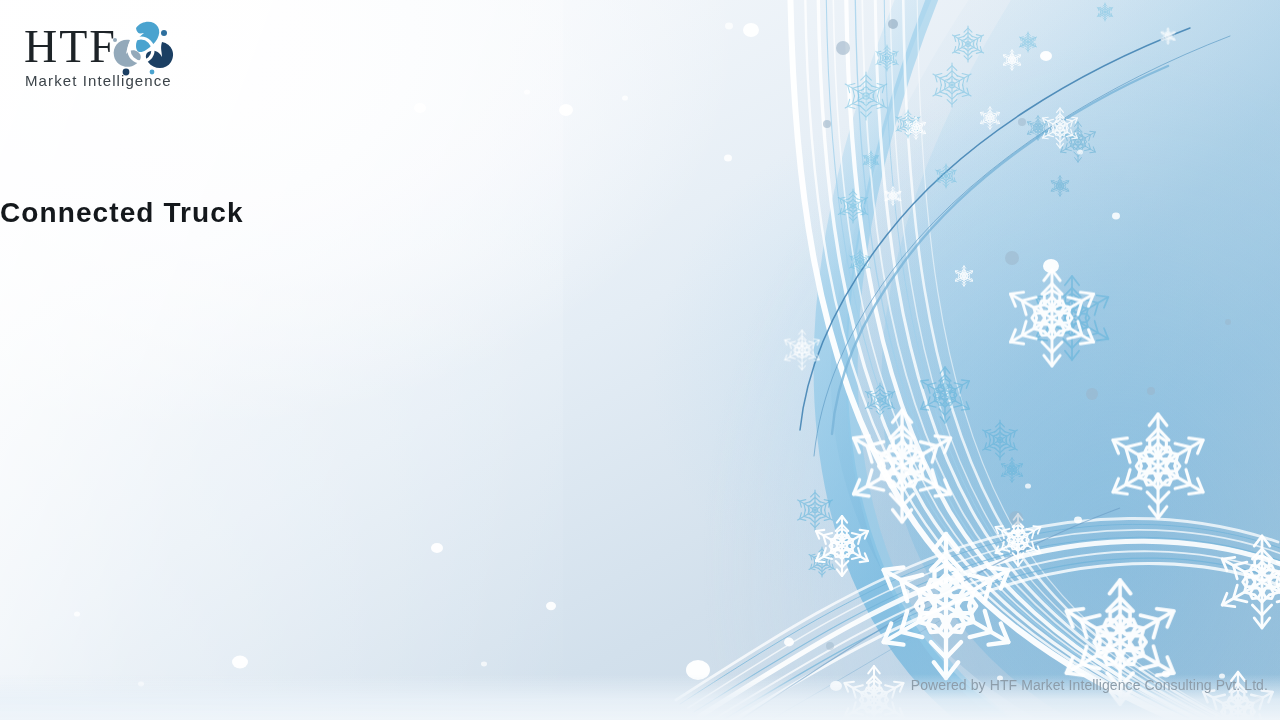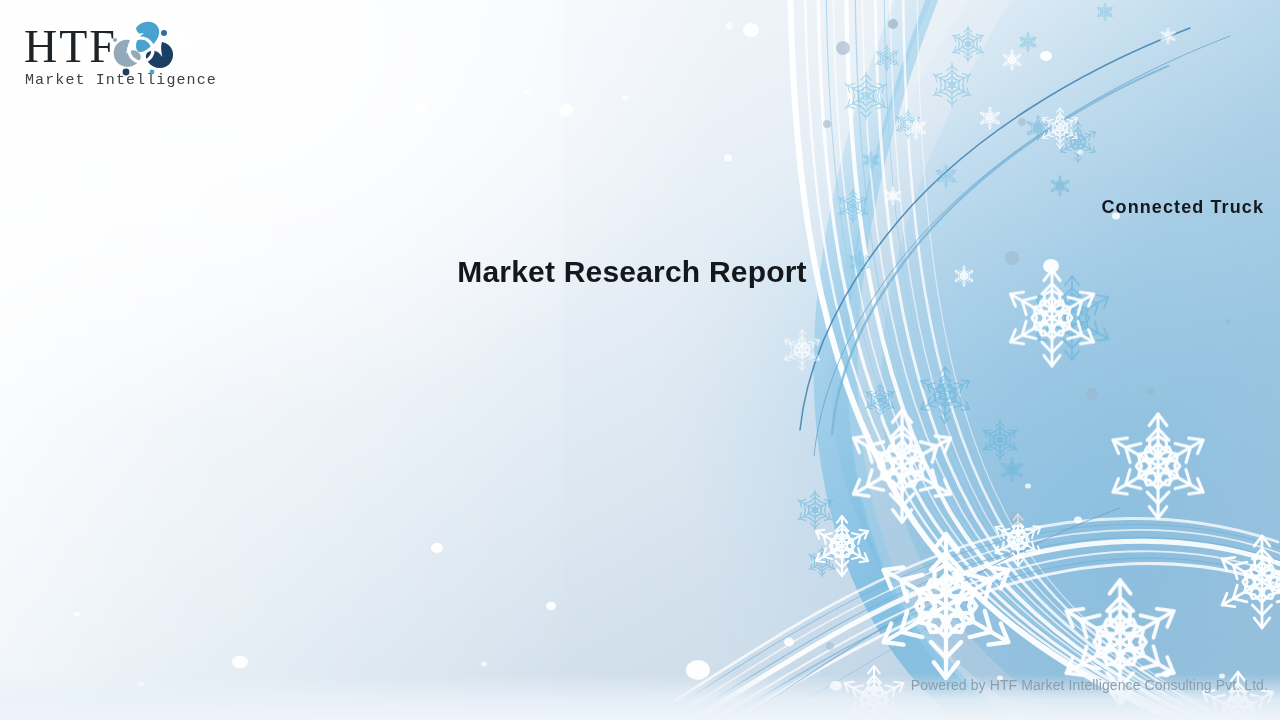--- a/index.html
+++ b/index.html
@@ -75,21 +75,21 @@
     font-size: 46px;
     line-height: 1;
     letter-spacing: 2px;
     color: #1d2327;
     font-weight: 400;
   }
   .logo-sub {
     position: absolute;
     left: 3px;
     top: 58px;
-    font-family: Liberation Mono, monospace;
+    font-family: Liberation Sans, sans-serif;
     font-size: 15px;
     letter-spacing: 1.1px;
     color: #3b4349;
     white-space: nowrap;
   }
   .logo-mark {
     position: absolute;
     left: 84px;
     top: 6px;
     width: 70px;
@@ -102,22 +102,22 @@
     left: 0;
     top: 0;
     width: 1280px;
     height: 720px;
   }
   .kicker {
     position: absolute;
     left: 0;
     top: 197px;
     width: 1264px;
-    text-align: right;
-    font-size: 18px;
+    text-align: left;
+    font-size: 28px;
     font-weight: bold;
     letter-spacing: 1.1px;
     color: #14181c;
   }
   .title {
     position: absolute;
     left: 0;
     top: 255px;
     width: 1264px;
     text-align: center;
@@ -487,20 +487,19 @@
         <circle cx="58" cy="13" r="3" fill="#2d6f9e"></circle>
         <circle cx="20" cy="52" r="3.4" fill="#1b3f63"></circle>
         <circle cx="46" cy="52" r="2.4" fill="#4aa3cf"></circle>
         <circle cx="9" cy="20" r="2" fill="#93a9ba"></circle>
       </svg>
     </div>
   </div>
 
   <div class="headline-wrap">
     <div class="kicker">Connected Truck</div>
-    <div class="title">Market Research Report</div>
   </div>
 
   <div class="bg-bottom-fade"></div>
 
   <div class="footer">Powered by HTF Market Intelligence Consulting Pvt. Ltd.</div>
 
 </div>
 
 </body></html>

